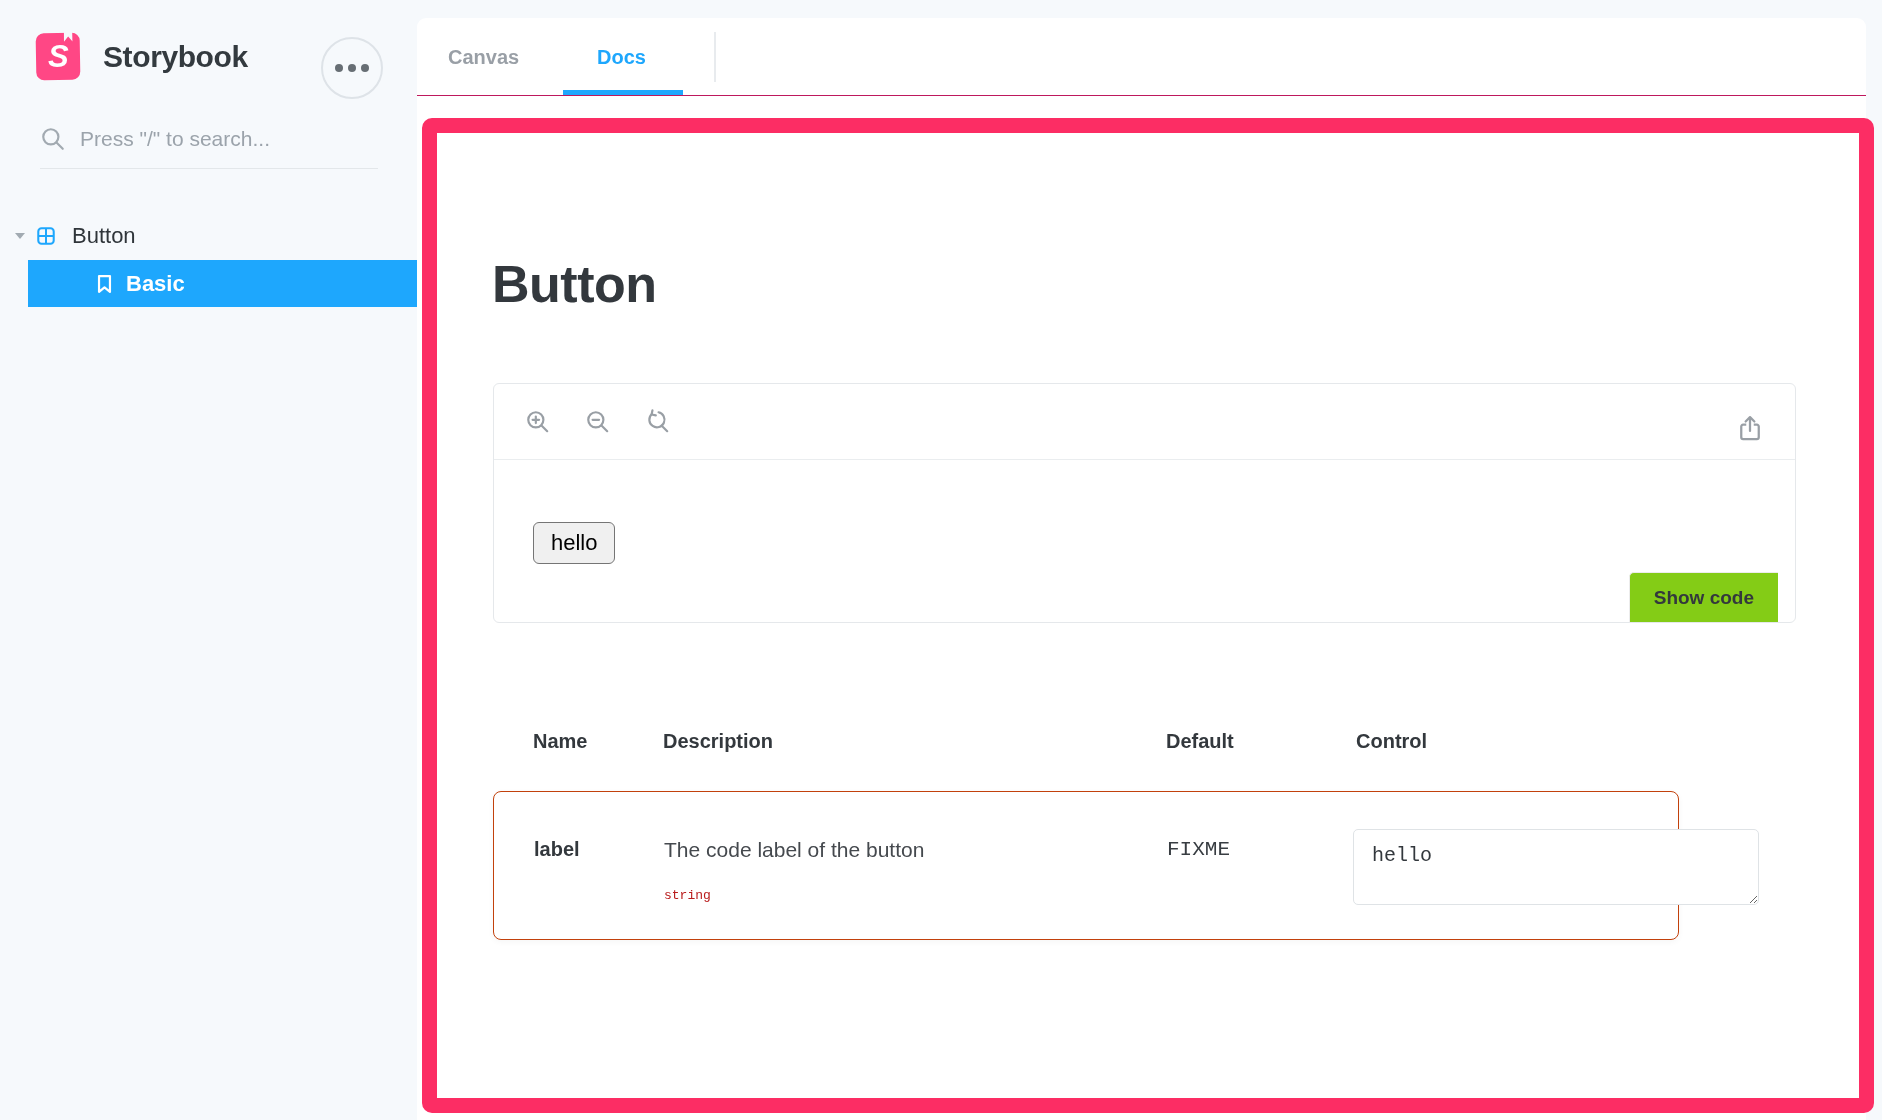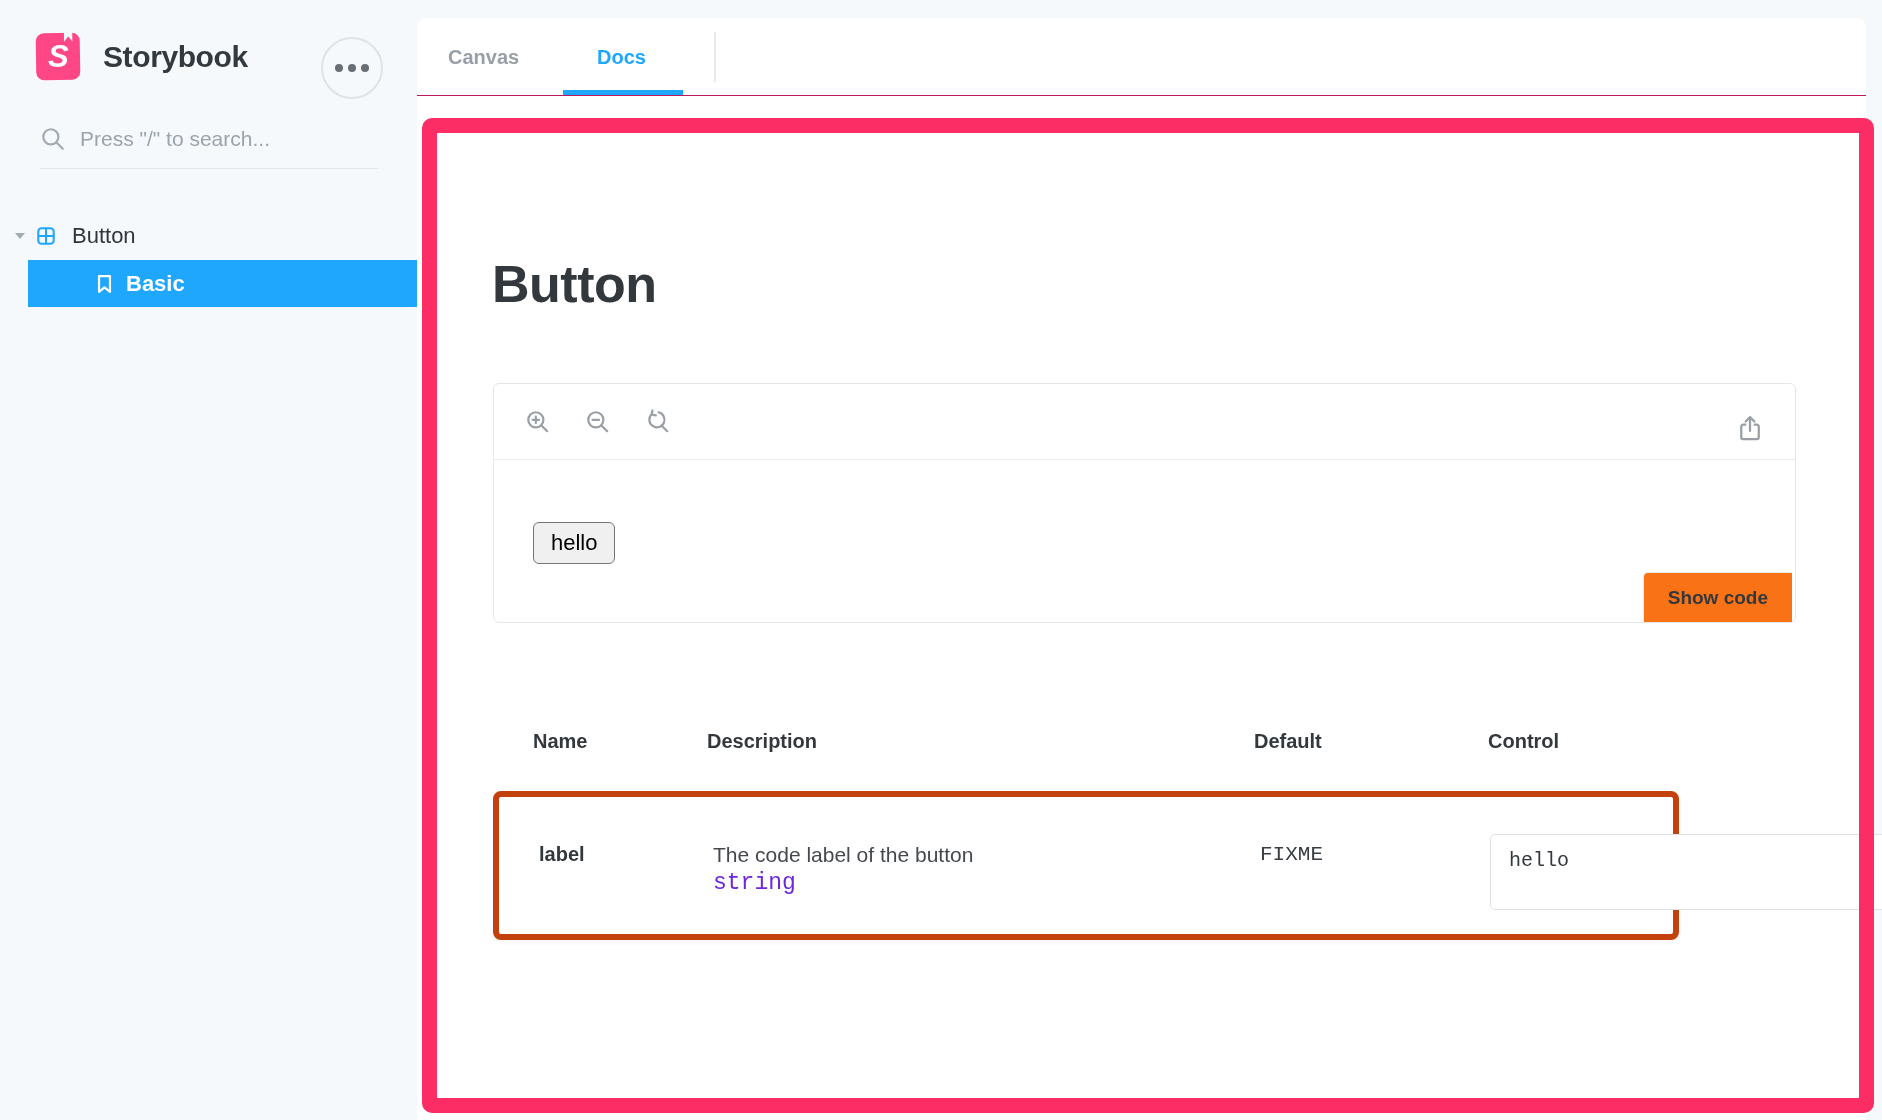--- a/index.html
+++ b/index.html
@@ -87,39 +87,39 @@
   .btn-zoom-reset { left: 151px; }
   .btn-share { left: 1241px; top: 30px; }
   .preview-body { position: relative; height: 162px; }
   .story-button {
     position: absolute; left: 39px; top: 62px;
     padding: 7px 17px; font-size: 22px; color: #000;
     background: #F0F0F0; border: 1.5px solid #757575; border-radius: 6px;
     font-family: "Liberation Sans", sans-serif; cursor: pointer;
   }
   .show-code-button {
-    position: absolute; right: 3px; bottom: 0; height: 50px; padding: 0 24px;
-    background: #f97316; border: 1px solid #ECECEC; border-right: none; border-bottom: none;
+    position: absolute; right: 17px; bottom: 0; height: 50px; padding: 0 24px;
+    background: #84cc16; border: 1px solid #ECECEC; border-right: none; border-bottom: none;
     border-radius: 5px 0 0 0; font-size: 19px; font-weight: bold; color: #33383d;
     font-family: "Liberation Sans", sans-serif; cursor: pointer;
   }
 
   
-  .args-grid { display: grid; grid-template-columns: 130px 503px 190px 1fr; padding: 0 40px; gap: 44px; }
+  .args-grid { display: grid; grid-template-columns: 130px 503px 190px 1fr; padding: 0 40px; }
   .args-header { position: absolute; left: 493px; top: 726px; width: 1303px; z-index: 5;
     font-size: 20px; font-weight: bold; color: #33383d; line-height: 30px; }
   .args-row-card {
     position: absolute; left: 493px; top: 791px; width: 1186px; height: 149px; z-index: 5;
-    background: #fff; border: 6px solid #c2410c; border-radius: 8px;
+    background: #fff; border: 1px solid #c2410c; border-radius: 8px;
     box-shadow: 0 2px 6px rgba(0,0,0,0.04);
   }
   .cell { padding-top: 46px; }
   .cell-name { font-size: 20px; font-weight: bold; color: #33383d; }
   .cell-desc { font-size: 21px; color: #45494e; }
-  .cell-type { margin-top: 3px; font-family: "Liberation Mono", "DejaVu Sans Mono", monospace; font-size: 23px; color: #6d28d9; }
+  .cell-type { margin-top: 26px; font-family: "Liberation Mono", "DejaVu Sans Mono", monospace; font-size: 13px; color: #b91c1c; }
   .cell-default { font-family: "Liberation Mono", "DejaVu Sans Mono", monospace; font-size: 21px; color: #383d42; }
   .cell-control { position: relative; padding-top: 0; }
   .control-textarea {
     position: absolute; left: -4px; top: 37px; width: 406px; height: 76px;
     border: 1px solid #DFE3E6; border-radius: 5px; background: #fff;
     padding: 14px 18px; font-family: "Liberation Mono", "DejaVu Sans Mono", monospace;
     font-size: 20px; color: #33383d; outline: none; resize: both;
   }
   svg { display: block; }
 </style>

